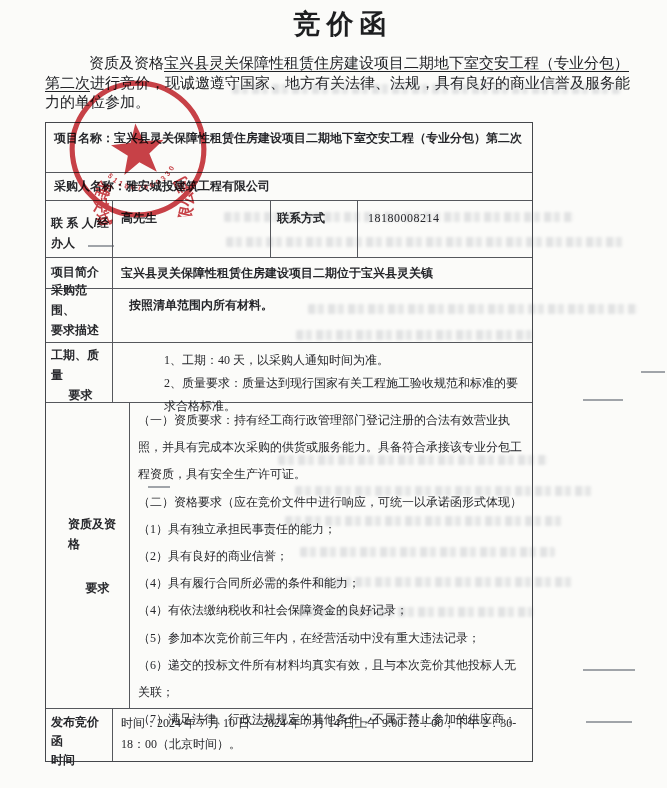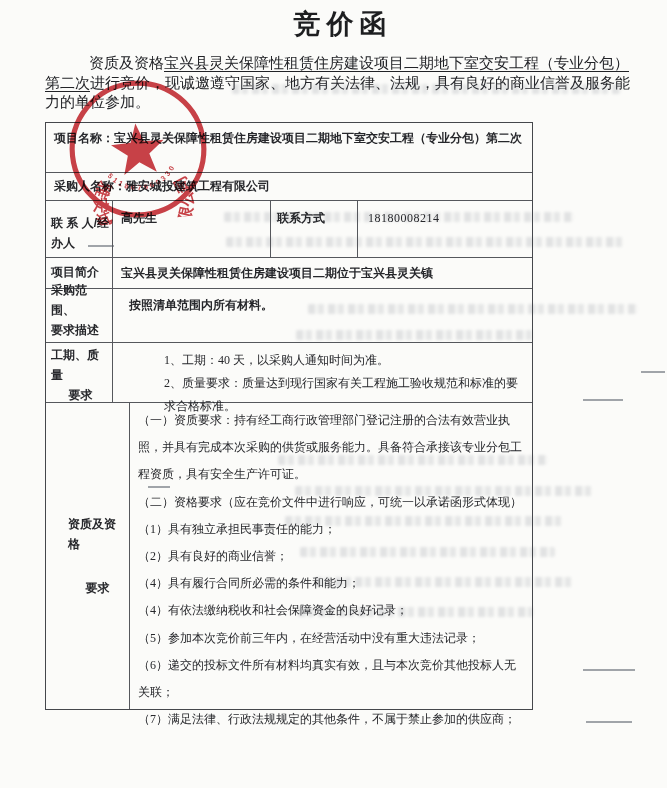--- a/index.html
+++ b/index.html
@@ -156,20 +156,27 @@
         <div>（1）具有独立承担民事责任的能力；</div>
         <div>（2）具有良好的商业信誉；</div>
         <div>（4）具有履行合同所必需的条件和能力；</div>
         <div>（4）有依法缴纳税收和社会保障资金的良好记录；</div>
         <div>（5）参加本次竞价前三年内，在经营活动中没有重大违法记录；</div>
         <div>（6）递交的投标文件所有材料均真实有效，且与本次竞价其他投标人无关联；</div>
         <div>（7）满足法律、行政法规规定的其他条件，不属于禁止参加的供应商；</div>
       </div>
     </div>
 
+    <div class="row r8">
+      <div class="lbl">
+        <span>发布竞价函</span>
+        <span>时间</span>
+      </div>
+      <div class="val">时间：2024 年 7 月 10 日—2024 年 7 月 14 日上午 9:00-12：00；下午 2：30-18：00（北京时间）。</div>
+    </div>
 
   </div>
 
   <svg class="seal" viewBox="0 0 140 140" aria-hidden="true">
     <defs>
       <path id="arcCompany" d="M 31.5 97 A 47 47 0 1 0 108.5 97" fill="none"></path>
       <path id="arcSerial" d="M 35.4 90 A 40 40 0 0 0 104.6 90" fill="none"></path>
     </defs>
     <circle cx="70" cy="70" r="64" fill="none" stroke="#c3272e" stroke-width="5"></circle>
     <polygon fill="#c3272e" points="70,45 76.5,63.1 95.7,63.7 80.5,75.4 85.9,93.8 70,83 54.1,93.8 59.5,75.4 44.3,63.7 63.5,63.1"></polygon>

